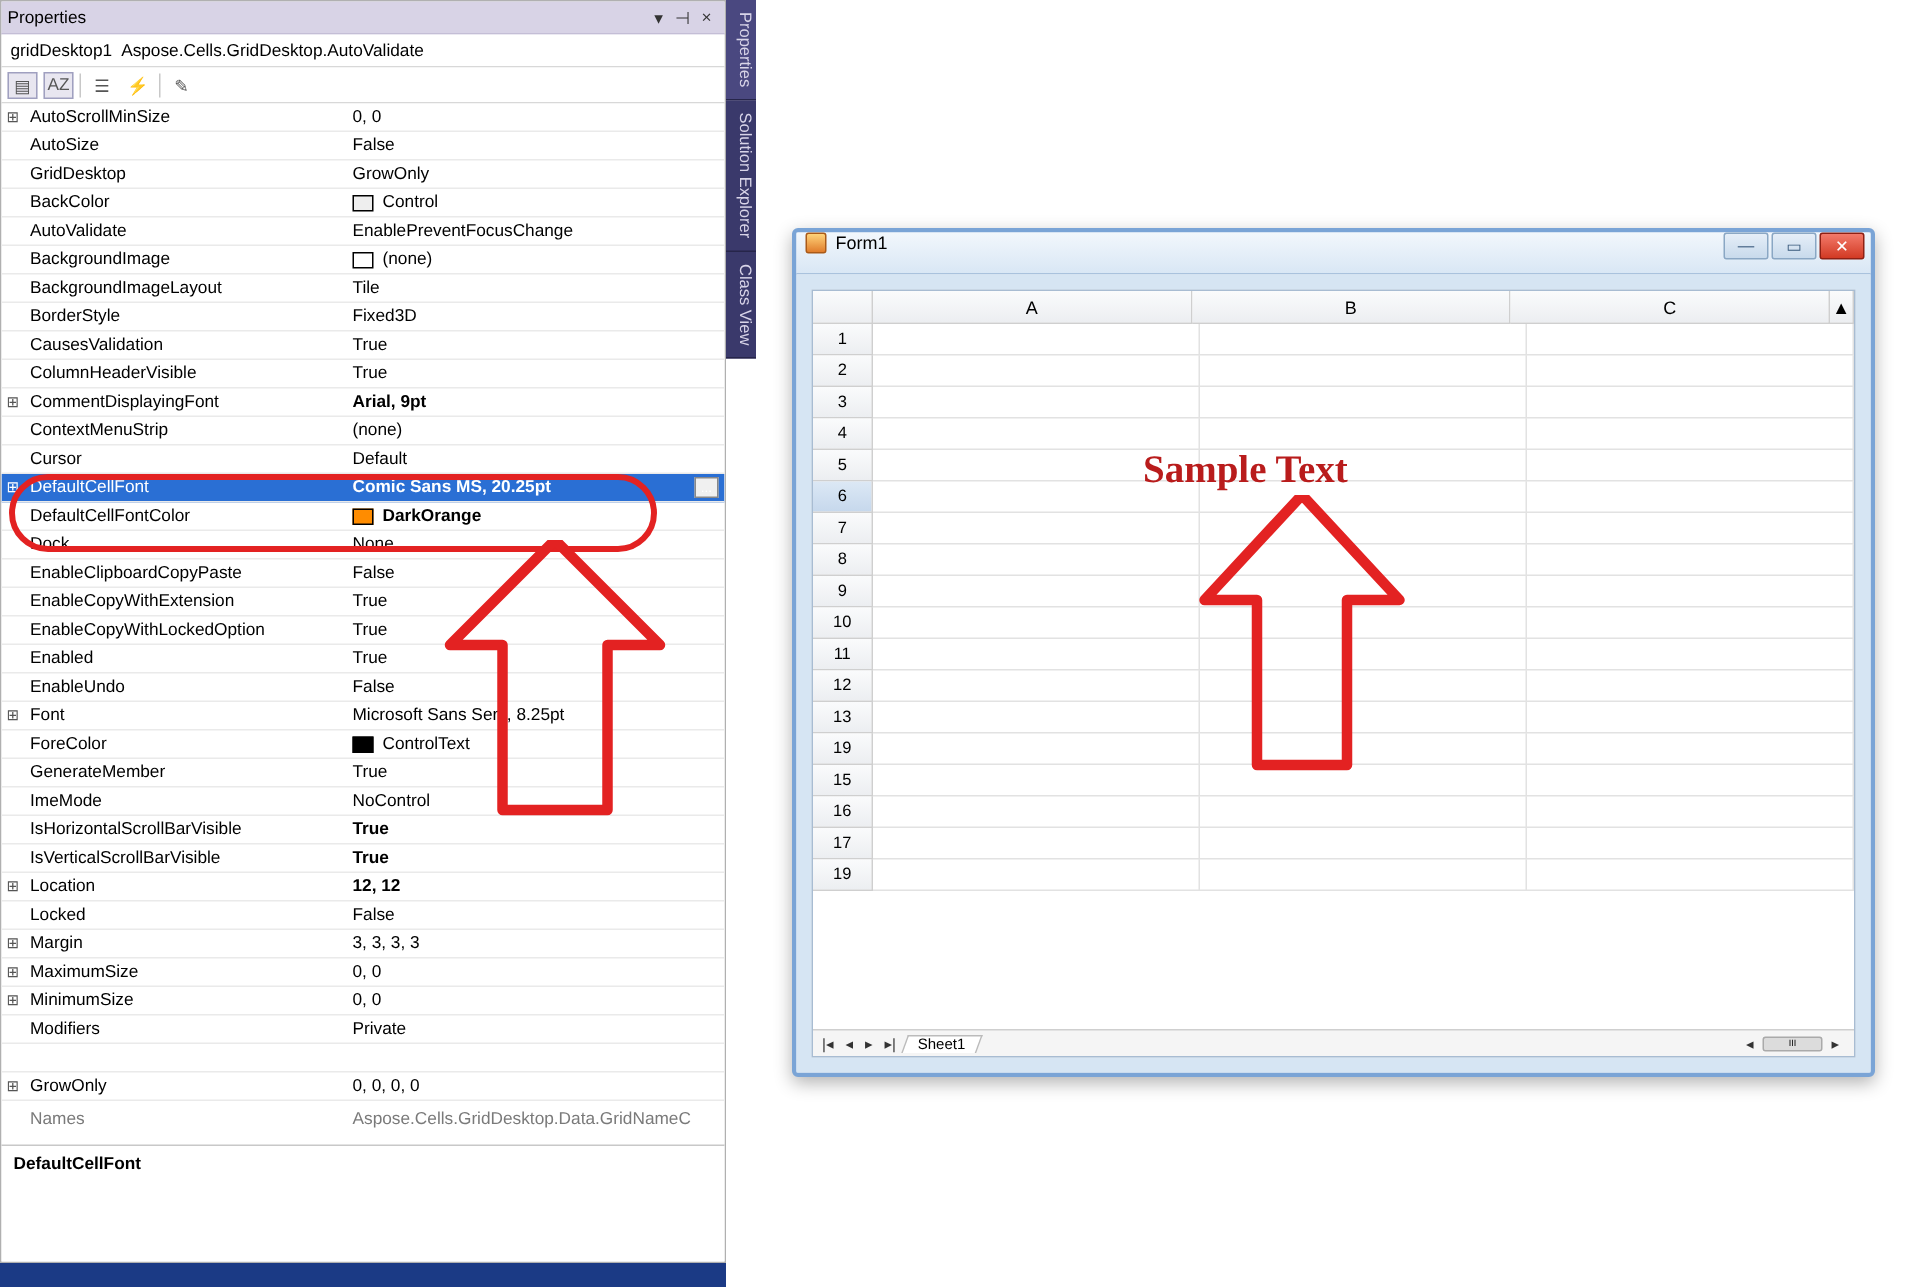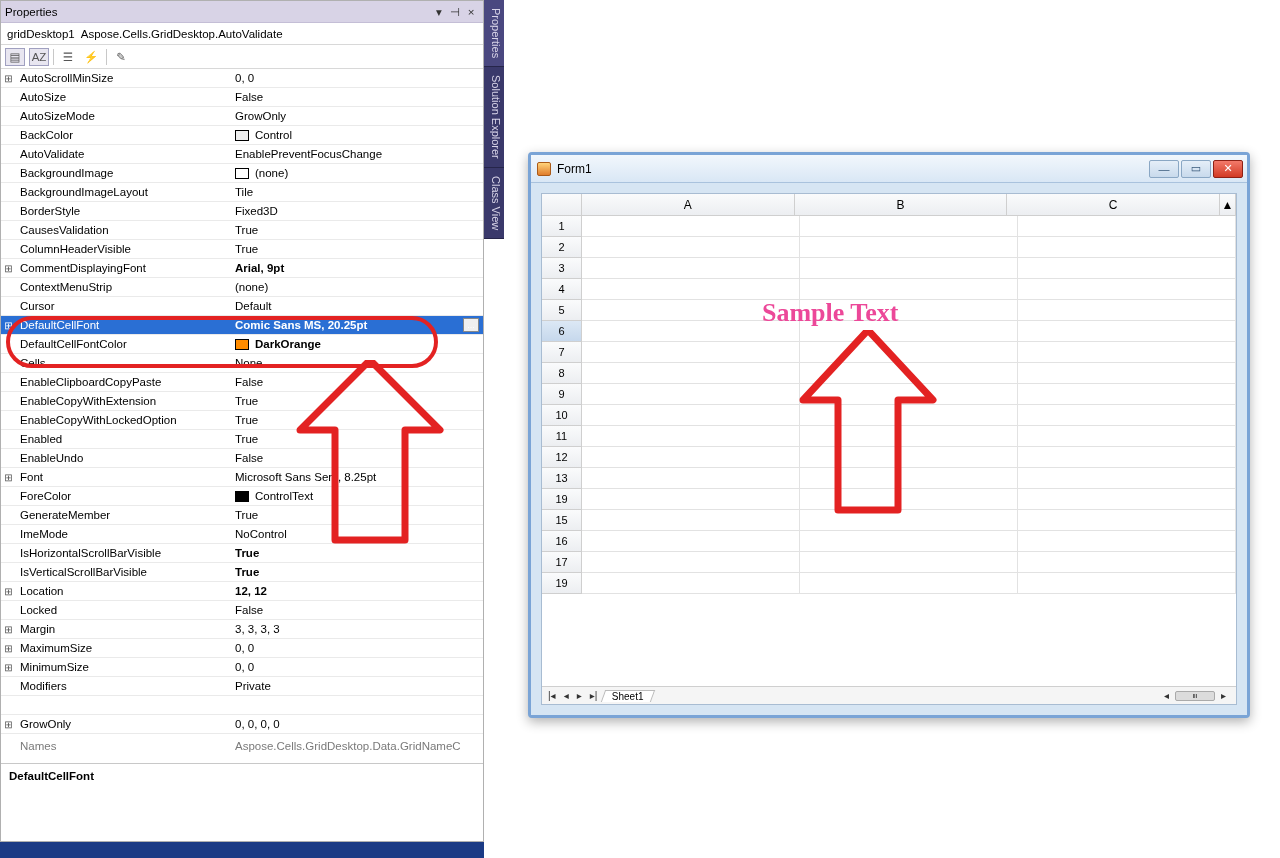--- a/index.html
+++ b/index.html
@@ -106,21 +106,21 @@
   border: 3px solid #7aa4d6;
   border-radius: 4px;
   background: #fff;
   box-shadow: 0 4px 12px rgba(0,0,0,.3);
   display:flex; flex-direction:column;
 }
 .win-titlebar {
   height: 28px;
   background: linear-gradient(#f2f7fc, #d9e7f5);
   border-bottom: 1px solid #a9c2dd;
-  display:flex; align-items:center; padding: 0 4px 0 6px;
+  display:flex; align-items:flex-start; padding: 0 4px 0 6px;
   gap:6px;
 }
 .app-icon {
   width:14px; height:14px;
   background: linear-gradient(#ffd37a,#e07d2c);
   border:1px solid #aa5a18;
   border-radius:2px;
 }
 .win-titlebar .wtitle { flex:1; font-size:12px;}
 .win-btns { display:flex; gap:2px;}
@@ -136,21 +136,21 @@
 .gh { border:1px solid #cfcfcf; border-top:none; border-left:none; background:linear-gradient(#fafbfc,#eceef1); display:flex;align-items:center;justify-content:center; font-size:12px;}
 .gh:first-child{border-left:none;}
 .grid-body { flex:1; overflow:auto; position:relative;}
 .gr { display:grid; grid-template-columns: 40px 1fr 1fr 1fr; height:21px;}
 .gr .rn { border:1px solid #cfcfcf; border-top:none; border-left:none; background:linear-gradient(#fafbfc,#eceef1); display:flex;align-items:center;justify-content:center; font-size:11px;}
 .gr .rn.sel { background: linear-gradient(#dce8f5,#c6d8ec);}
 .gr .cell { border:1px solid #e2e2e2; border-top:none; border-left:none;}
 .sample {
   position:absolute; left: 220px; top: -18px;
   font-family: "Comic Sans MS", cursive;
-  font-size: 26px; color: #ec4899; font-weight:bold;
+  font-size: 26px; color: #b91c1c; font-weight:bold;
   pointer-events:none;
 }
 .tabstrip { height:18px; background:#f5f5f5; border-top:1px solid #cfcfcf; display:flex; align-items:center; gap:4px; padding:0 4px; font-size:10px;}
 .nav-arrow { color:#333; padding:0 2px; user-select:none; }
 .sheet-tab { border:1px solid #bbb; border-bottom:none; background:#fff; padding:0 8px; transform: skewX(-20deg);}
 .sheet-tab span { display:inline-block; transform: skewX(20deg);}
 .hscroll { flex:1; display:flex; align-items:center; justify-content:flex-end; gap:4px; padding:0 4px;}
 .hthumb { width:40px; height:10px; background:#dcdcdc; border:1px solid #aaa; border-radius:2px;}
 
 .anno {
@@ -198,21 +198,21 @@
       <div class="prop-row">
         <div class="exp"></div>
         <div class="key">AutoSize</div>
         <div class="val">
           <span>False</span>
         </div>
         <div></div>
       </div>
       <div class="prop-row">
         <div class="exp"></div>
-        <div class="key">AutoSizeMode</div>
+        <div class="key">GridDesktop</div>
         <div class="val">
           <span>GrowOnly</span>
         </div>
         <div></div>
       </div>
       <div class="prop-row">
         <div class="exp"></div>
         <div class="key">BackColor</div>
         <div class="val">
           <span class="swatch" style="background: rgb(238, 238, 238);"></span>
@@ -307,21 +307,21 @@
         <div class="exp"></div>
         <div class="key">DefaultCellFontColor</div>
         <div class="val">
           <span class="swatch" style="background: rgb(255, 140, 0);"></span>
           <span class="bold">DarkOrange</span>
         </div>
         <div></div>
       </div>
       <div class="prop-row">
         <div class="exp"></div>
-        <div class="key">Cells</div>
+        <div class="key">Dock</div>
         <div class="val">
           <span>None</span>
         </div>
         <div></div>
       </div>
       <div class="prop-row">
         <div class="exp"></div>
         <div class="key">EnableClipboardCopyPaste</div>
         <div class="val">
           <span>False</span>

